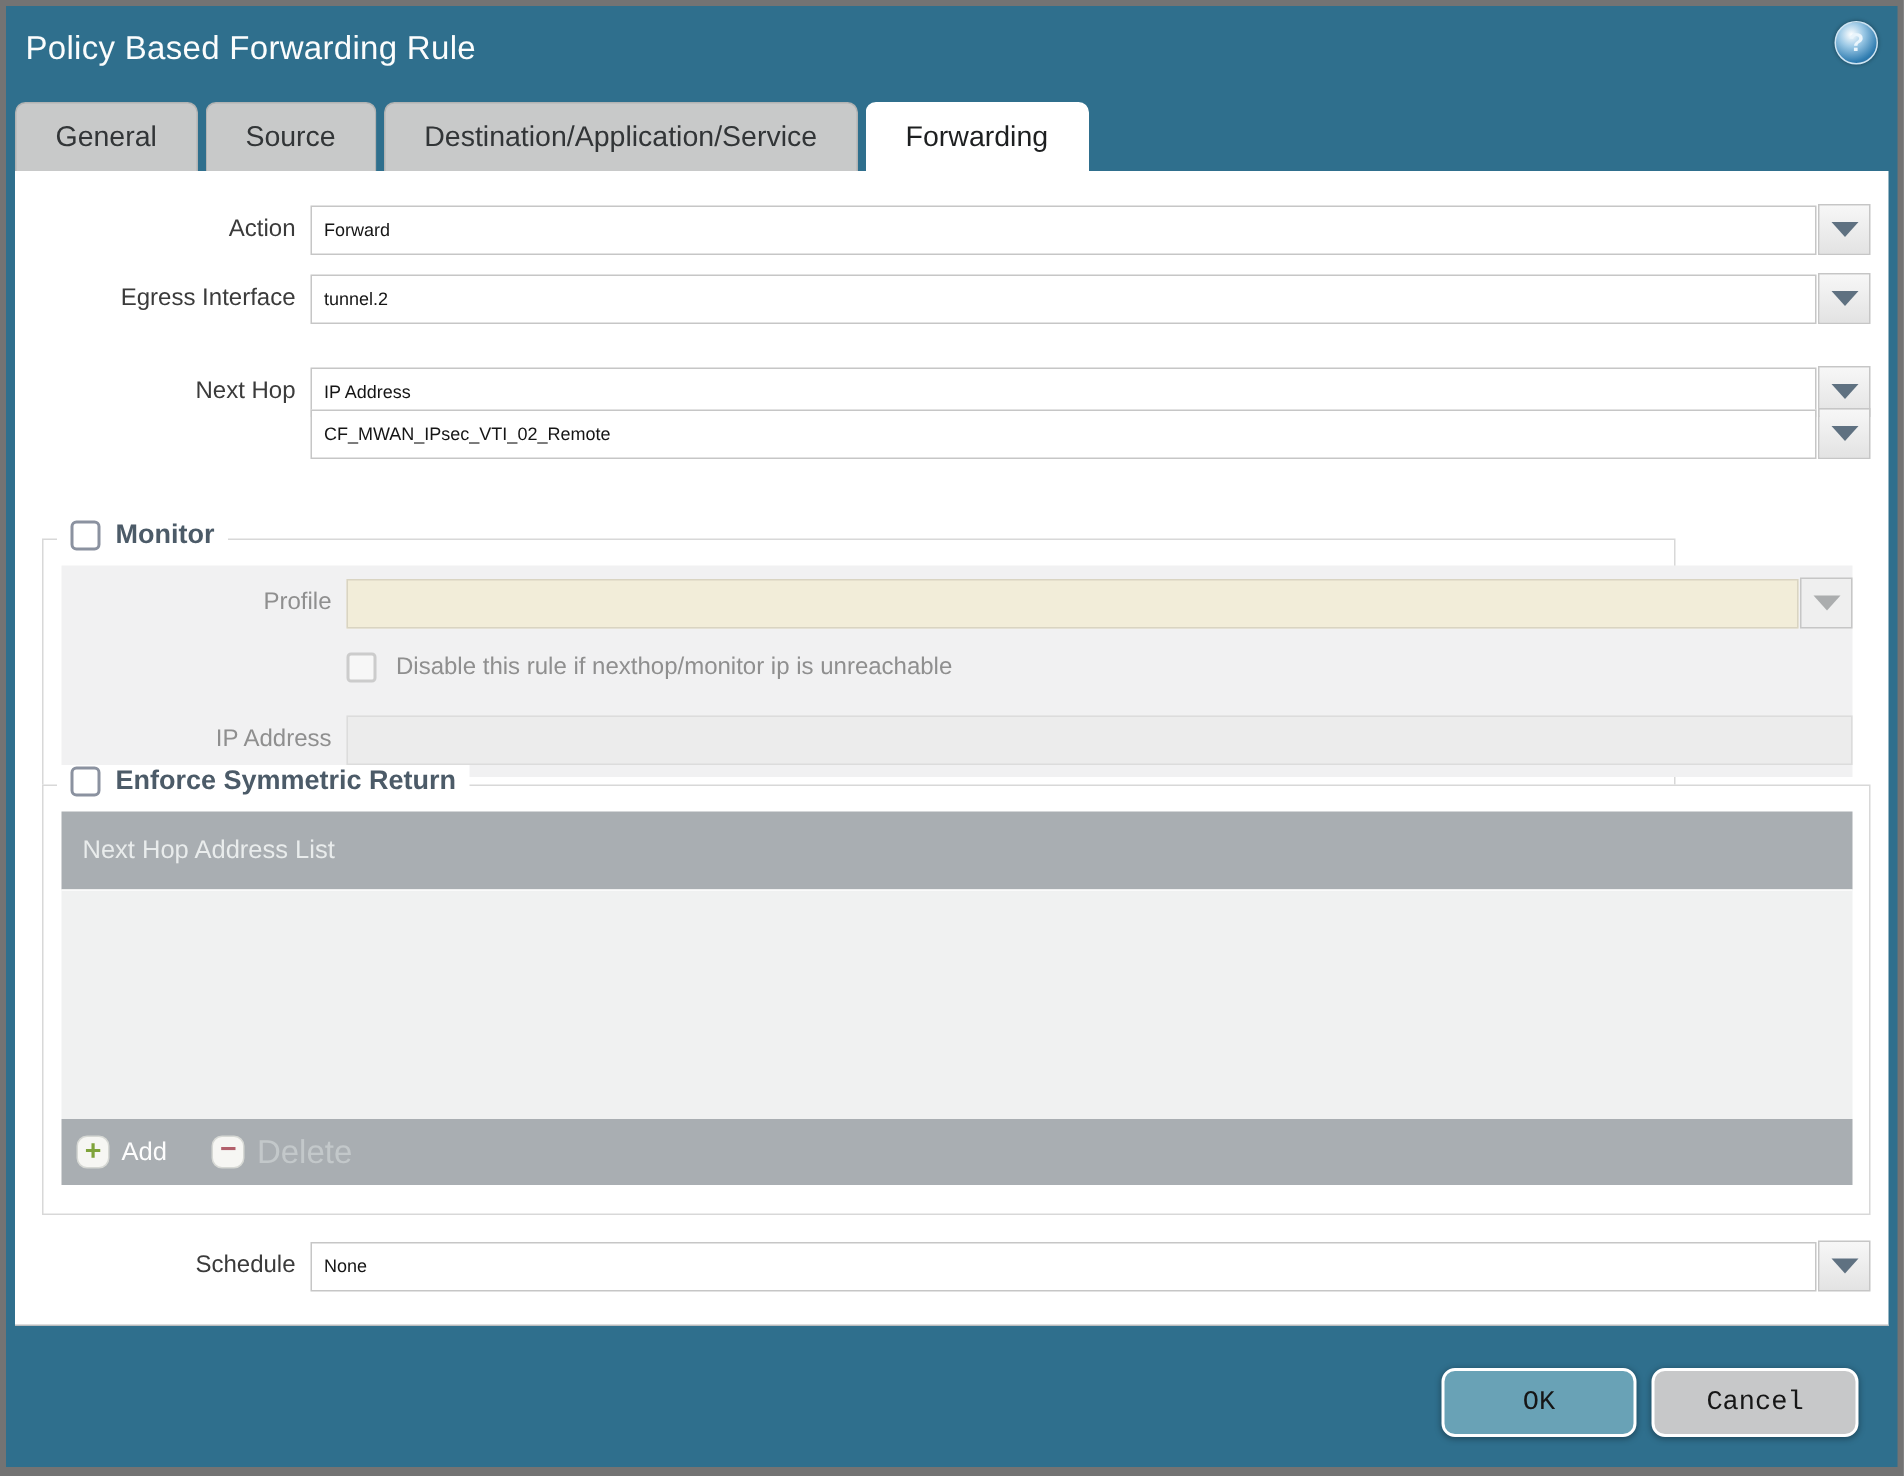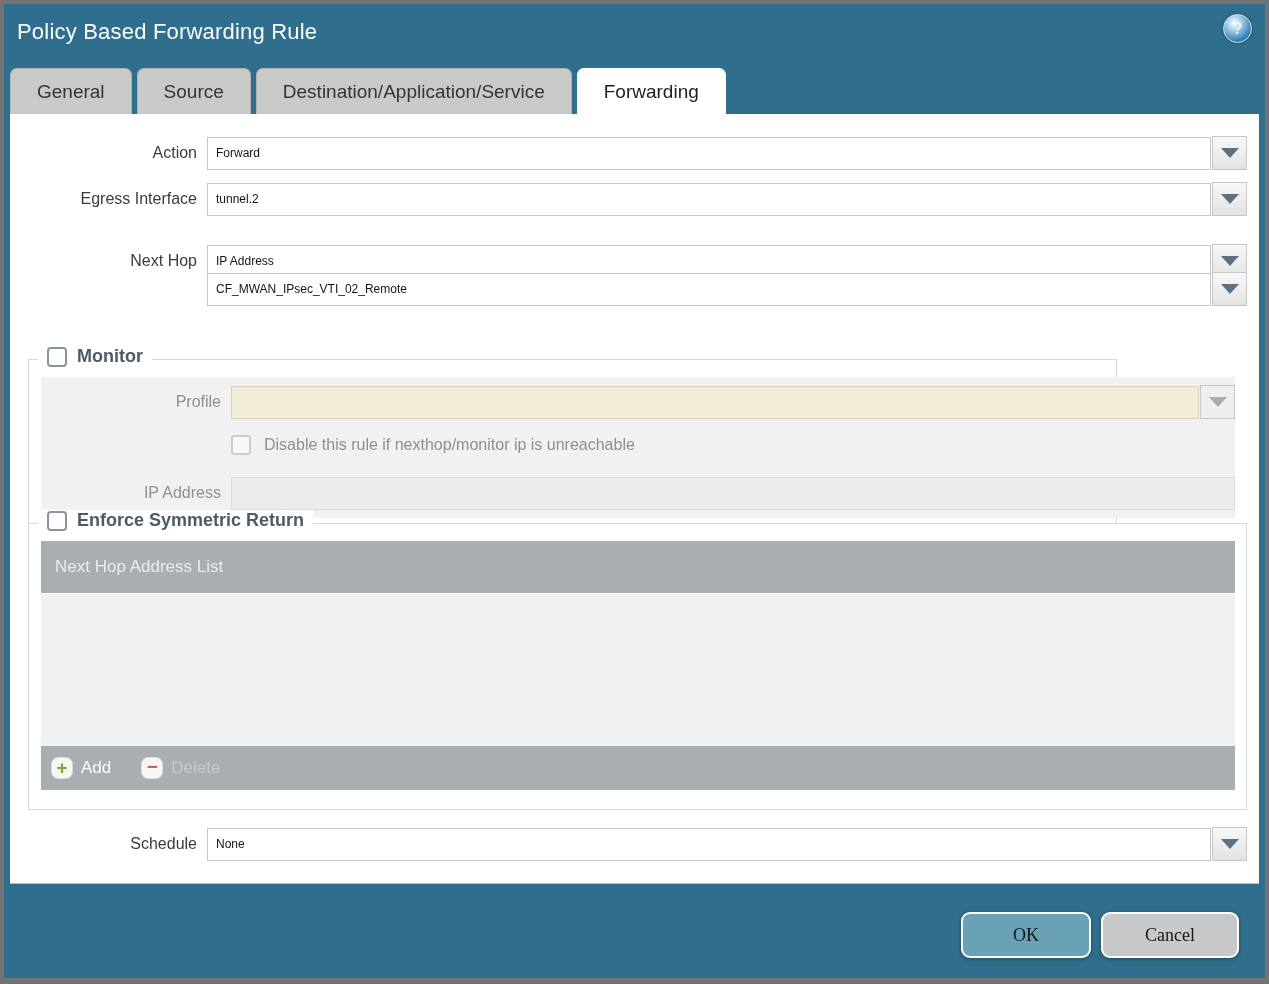--- a/index.html
+++ b/index.html
@@ -71,26 +71,26 @@
     font-size:17px; color:#e9ecec; }
   .nh-body { height:153px; background:#f0f1f1; border-top:1px solid #fafafa; }
   .nh-footer { height:44px; background:#a9aeb2; display:flex; align-items:center; padding:0 10px; gap:30px; }
   .tbl-btn { display:flex; align-items:center; gap:8px; cursor:pointer; }
   .tbl-btn.disabled { cursor:default; }
   .icon-chip { width:22px; height:22px; border-radius:7px; background:#f6f6f3; border:1px solid #d6d8d4;
     display:flex; align-items:center; justify-content:center; font-weight:bold; font-size:19px; line-height:1; }
   .plus-glyph { color:#7fa33a; margin-top:-2px; }
   .minus-glyph { color:#b2606b; margin-top:-3px; }
   .add-label { font-size:17px; color:#fdfdfd; }
-  .delete-label { font-size:17px; color:#c3c8ca; }
+  .delete-label { font-size:22px; color:#c3c8ca; }
 
   
   .btn { position:absolute; top:908px; height:46px; border-radius:9px; border:2px solid #ffffff;
     font-size:18px; color:#161616; display:flex; align-items:center; justify-content:center;
-    cursor:pointer; box-shadow:0 1px 4px rgba(0,0,0,.35); font-family:Liberation Serif, serif; }
+    cursor:pointer; box-shadow:0 1px 4px rgba(0,0,0,.35); font-family:Liberation Mono, monospace; }
   #btn-ok { left:957px; width:130px; background:#69a2b6; }
   #btn-cancel { left:1097px; width:138px; background:#c7c8c9; }
 </style>
 </head>
 <body>
 
 <div class="window-frame">
   <div class="window">
 
     <div class="titlebar">

